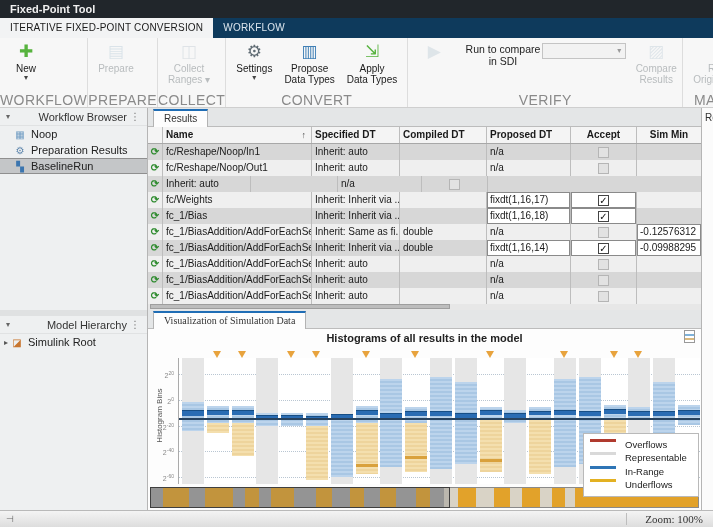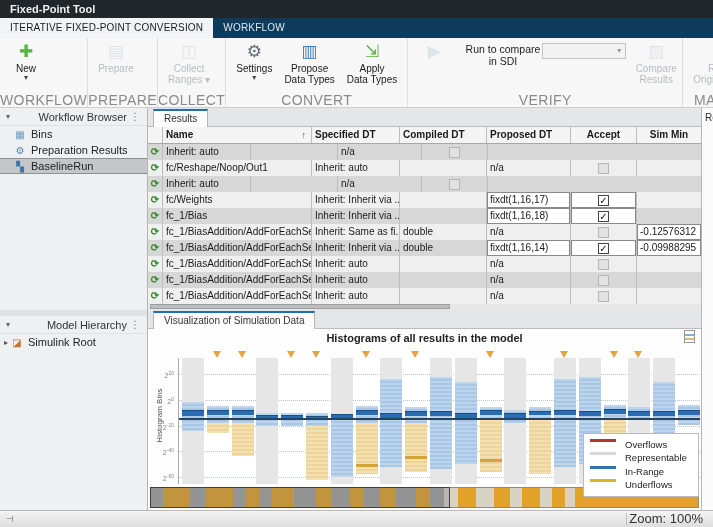--- a/index.html
+++ b/index.html
@@ -49,21 +49,21 @@
   #mh-panel{position:absolute;left:0;top:202px;width:147px;border-top:6px solid #dfe1e2;}
   .sb-item .exp{font-size:8px;color:#555;margin-right:3px;}
 
   
   #main{position:absolute;left:148px;top:108px;width:553px;height:402px;background:#fbfbfb;}
   .doctabbar{position:absolute;left:0;width:553px;height:19px;background:#e4e6e7;border-bottom:1px solid #bcbcbc;}
   .doctab{position:absolute;left:5px;top:1px;height:18px;background:#fdfdfd;border:1px solid #b3b3b3;
           border-top:2px solid #1f6db5;border-bottom:none;font-size:10px;color:#333;
           line-height:16px;padding:0 10px;}
   #results-tabbar{top:0;}
-  #viz-tabbar{top:202px;}
+  #viz-tabbar{top:202px;font-family:Liberation Serif, serif;}
 
   
   #results-table{position:absolute;left:0;top:19px;width:553px;height:177px;background:#fbfbfb;font-size:10px;}
   .trow{position:absolute;left:0;width:553px;display:flex;}
   .tcell{height:100%;overflow:hidden;white-space:nowrap;padding:0 3px;border-right:1px solid #bdbdbd;
          line-height:15px;}
   .thead{height:17px;background:#f4f4f4;border-bottom:1px solid #a8a8a8;font-weight:bold;}
   .thead .tcell{line-height:16px;}
   .rgray{background:#d7d7d7;}
   .rlight{background:#efefef;}
@@ -116,21 +116,21 @@
              display:flex;overflow:hidden;background:#d9d3c6;}
   .navseg{height:100%;}
   #viewport{position:absolute;left:2px;top:158px;width:300px;height:21px;border:1px solid #3f3f3f;
             background:rgba(110,110,110,0.28);z-index:3;}
 
   
   #right-strip{position:absolute;left:701px;top:108px;width:12px;height:402px;background:#fbfbfb;
                border-left:1px solid #b5b5b5;font-size:10px;color:#333;padding:4px 0 0 3px;overflow:hidden;white-space:nowrap;}
   #statusbar{position:absolute;left:0;top:510px;width:713px;height:17px;
              background:linear-gradient(#f4f4f4,#dddddd);border-top:1px solid #b9b9b9;}
-  #status-zoom{position:absolute;right:10px;top:0;font-size:13px;color:#333;line-height:16px;}
+  #status-zoom{position:absolute;right:10px;top:0;font-size:11px;color:#333;line-height:16px;font-family:Liberation Serif, serif;}
   #status-sep{position:absolute;right:86px;top:2px;width:1px;height:12px;background:#bdbdbd;}
   #status-collapse{position:absolute;left:6px;top:0;font-size:9px;color:#666;line-height:16px;}
 </style>
 </head>
 <body>
 
 <div id="app">
   <div id="titlebar">
     <span>Fixed-Point Tool</span>
   </div>
@@ -225,21 +225,21 @@
   <div id="sidebar">
     <div id="wf-panel">
       <div class="sb-header">
         <span class="chev">▾</span>
         <span class="hlabel">Workflow Browser</span>
         <span class="kebab">⋮</span>
       </div>
       <div id="wf-items">
           <div class="sb-item">
             <span class="sicon" style="color: rgb(111, 156, 195);">▦</span>
-            <span>Bins</span>
+            <span>Noop</span>
           </div>
           <div class="sb-item">
             <span class="sicon" style="color: rgb(95, 135, 173);">⚙</span>
             <span>Preparation Results</span>
           </div>
           <div class="sb-item selected">
             <span class="sicon" style="color: rgb(59, 117, 175);">▚</span>
             <span>BaselineRun</span>
           </div>
         </div>
@@ -267,20 +267,21 @@
           <div class="tcell c0"><span></span></div>
           <div class="tcell c1"><span>Name</span><span class="sortarrow">↑</span></div>
           <div class="tcell c2"><span>Specified DT</span></div>
           <div class="tcell c3"><span>Compiled DT</span></div>
           <div class="tcell c4"><span>Proposed DT</span></div>
           <div class="tcell c5" style="justify-content: center; text-align: center; display: block;"><span>Accept</span></div>
           <div class="tcell c6" style="justify-content: center; text-align: center; display: block;"><span>Sim Min</span></div>
         </div>
         <div class="trow rgray" style="top: 17px; height: 16px;">
           <div class="tcell c0"><span class="runicon">⟳</span></div>
+          <div class="tcell c1">fc/Reshape/Noop/In1</div>
           <div class="tcell c2">Inherit: auto</div>
           <div class="tcell c3"></div>
           <div class="tcell c4">n/a</div>
           <div class="tcell c5">
             <div class="cb"></div>
           </div>
           <div class="tcell c6"></div>
         </div>
         <div class="trow rlight" style="top: 33px; height: 16px;">
           <div class="tcell c0"><span class="runicon">⟳</span></div>

